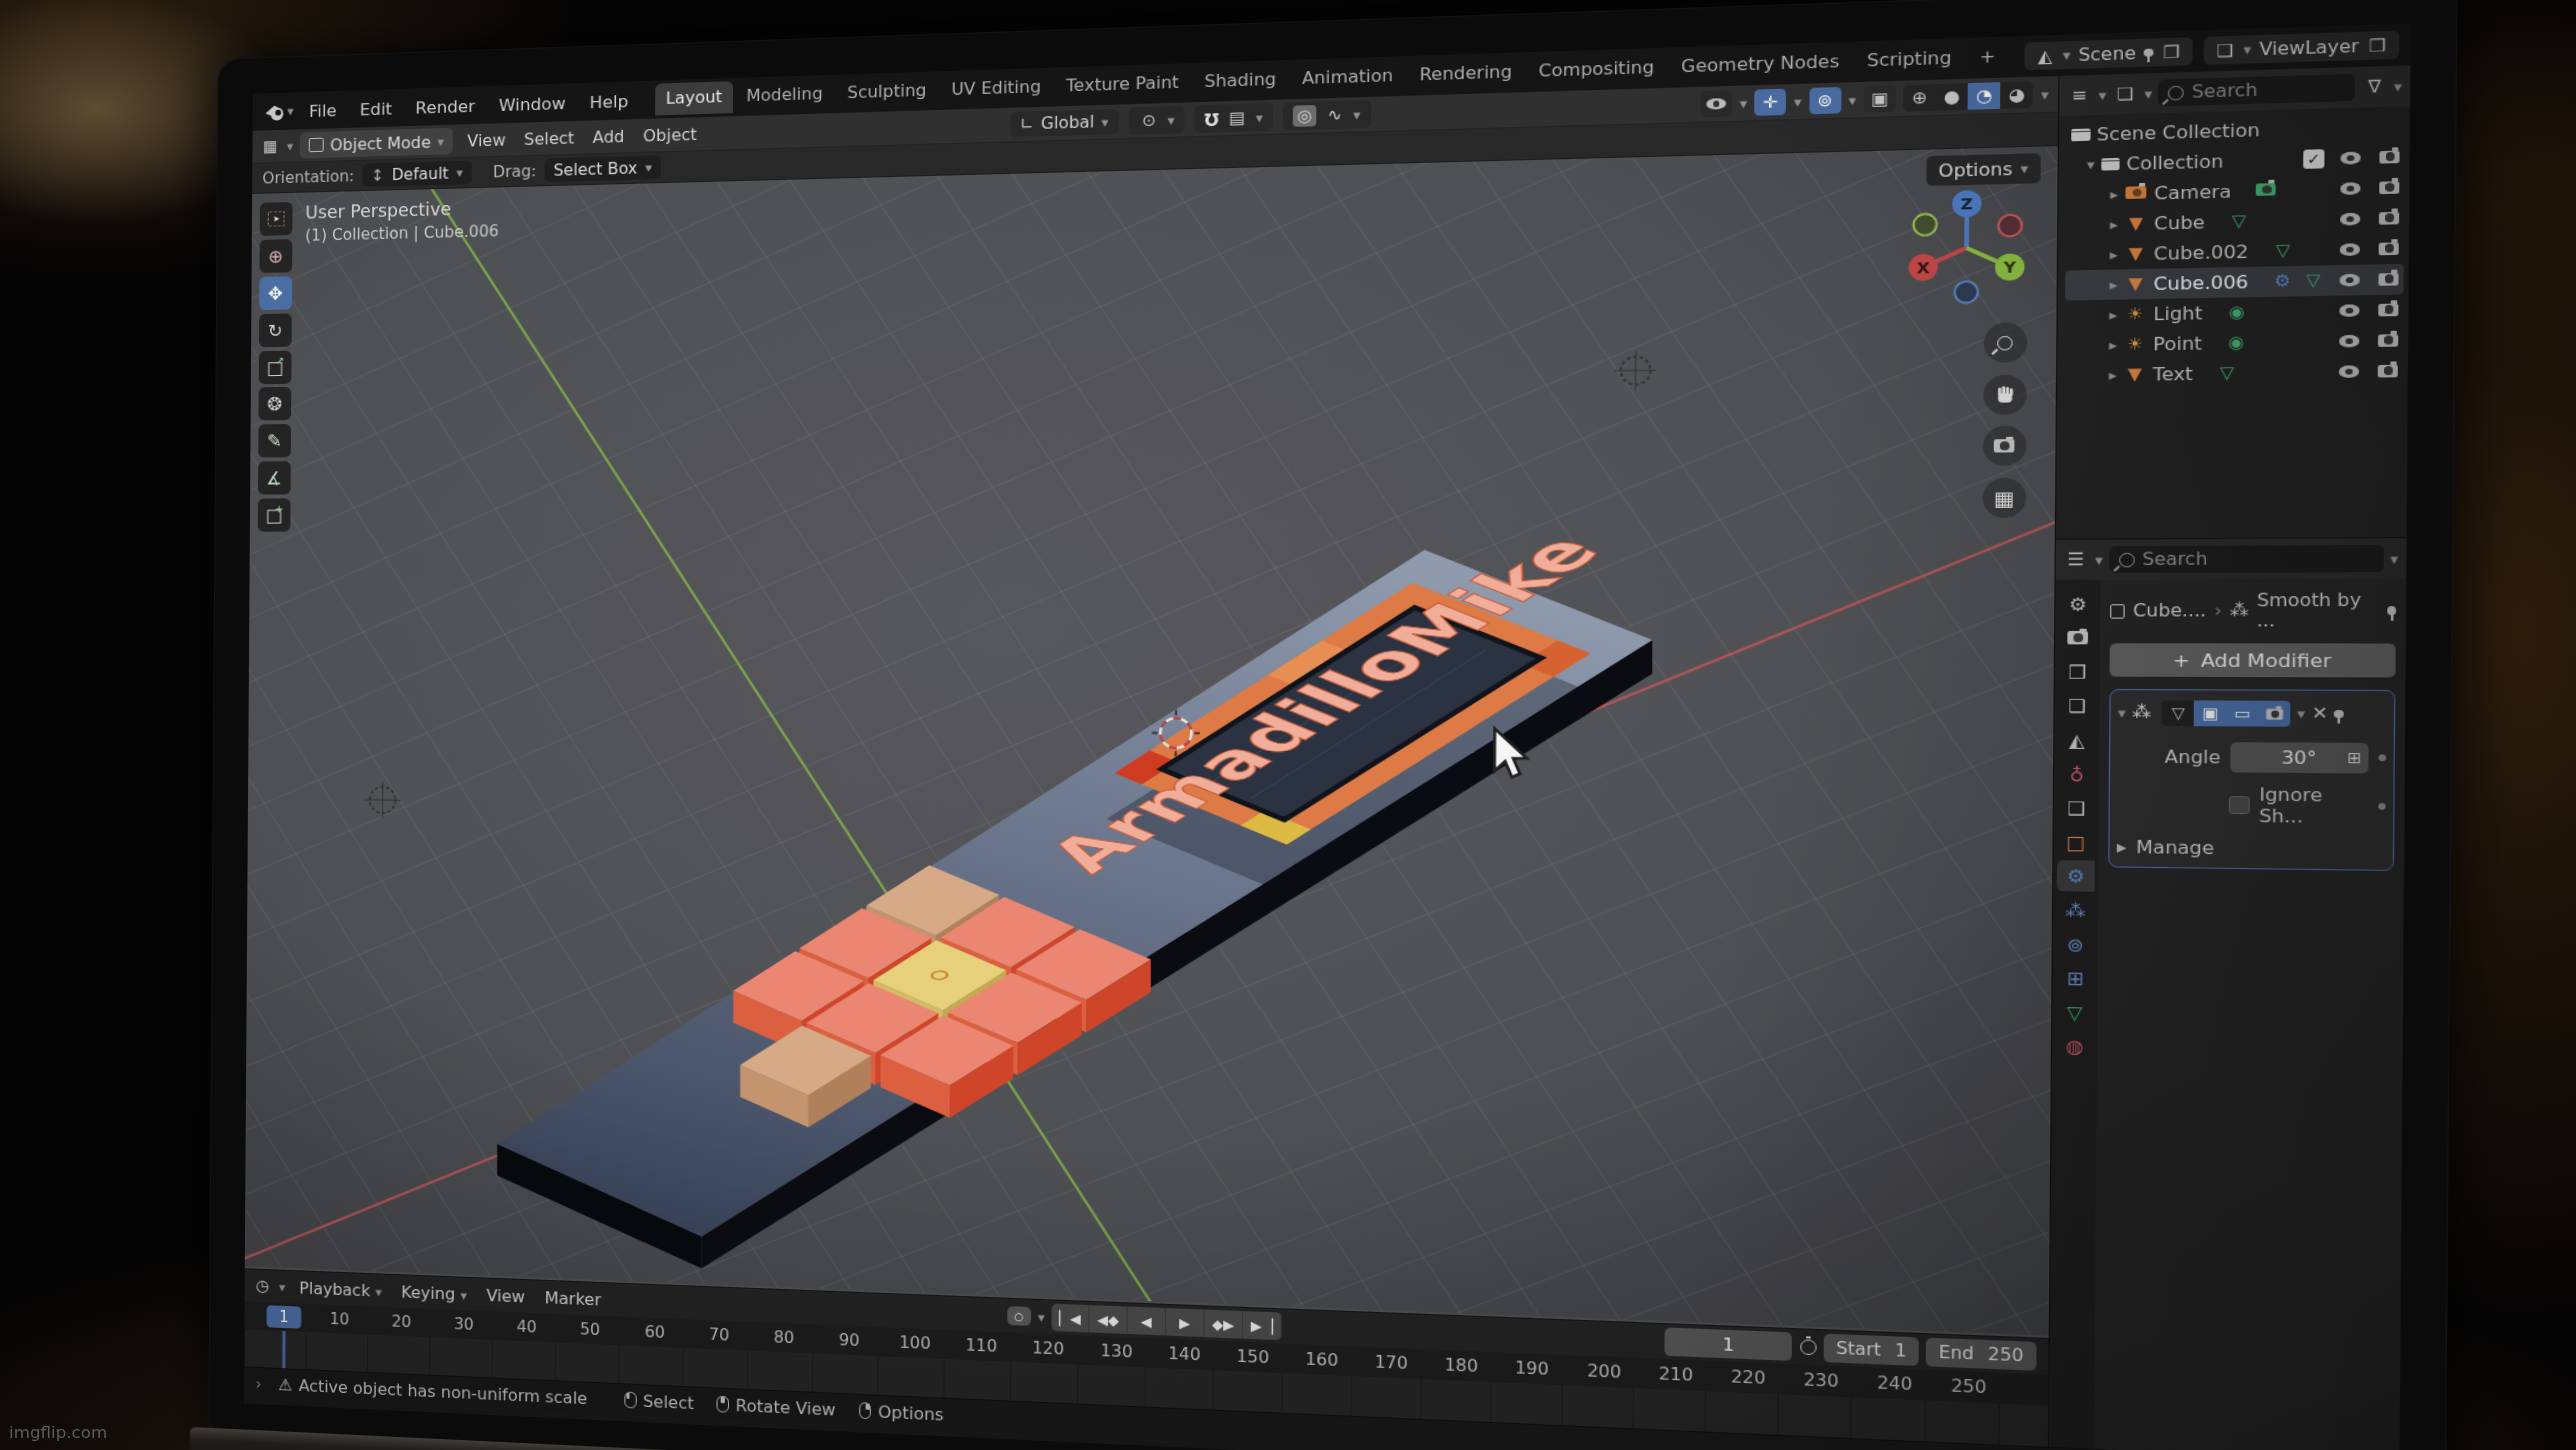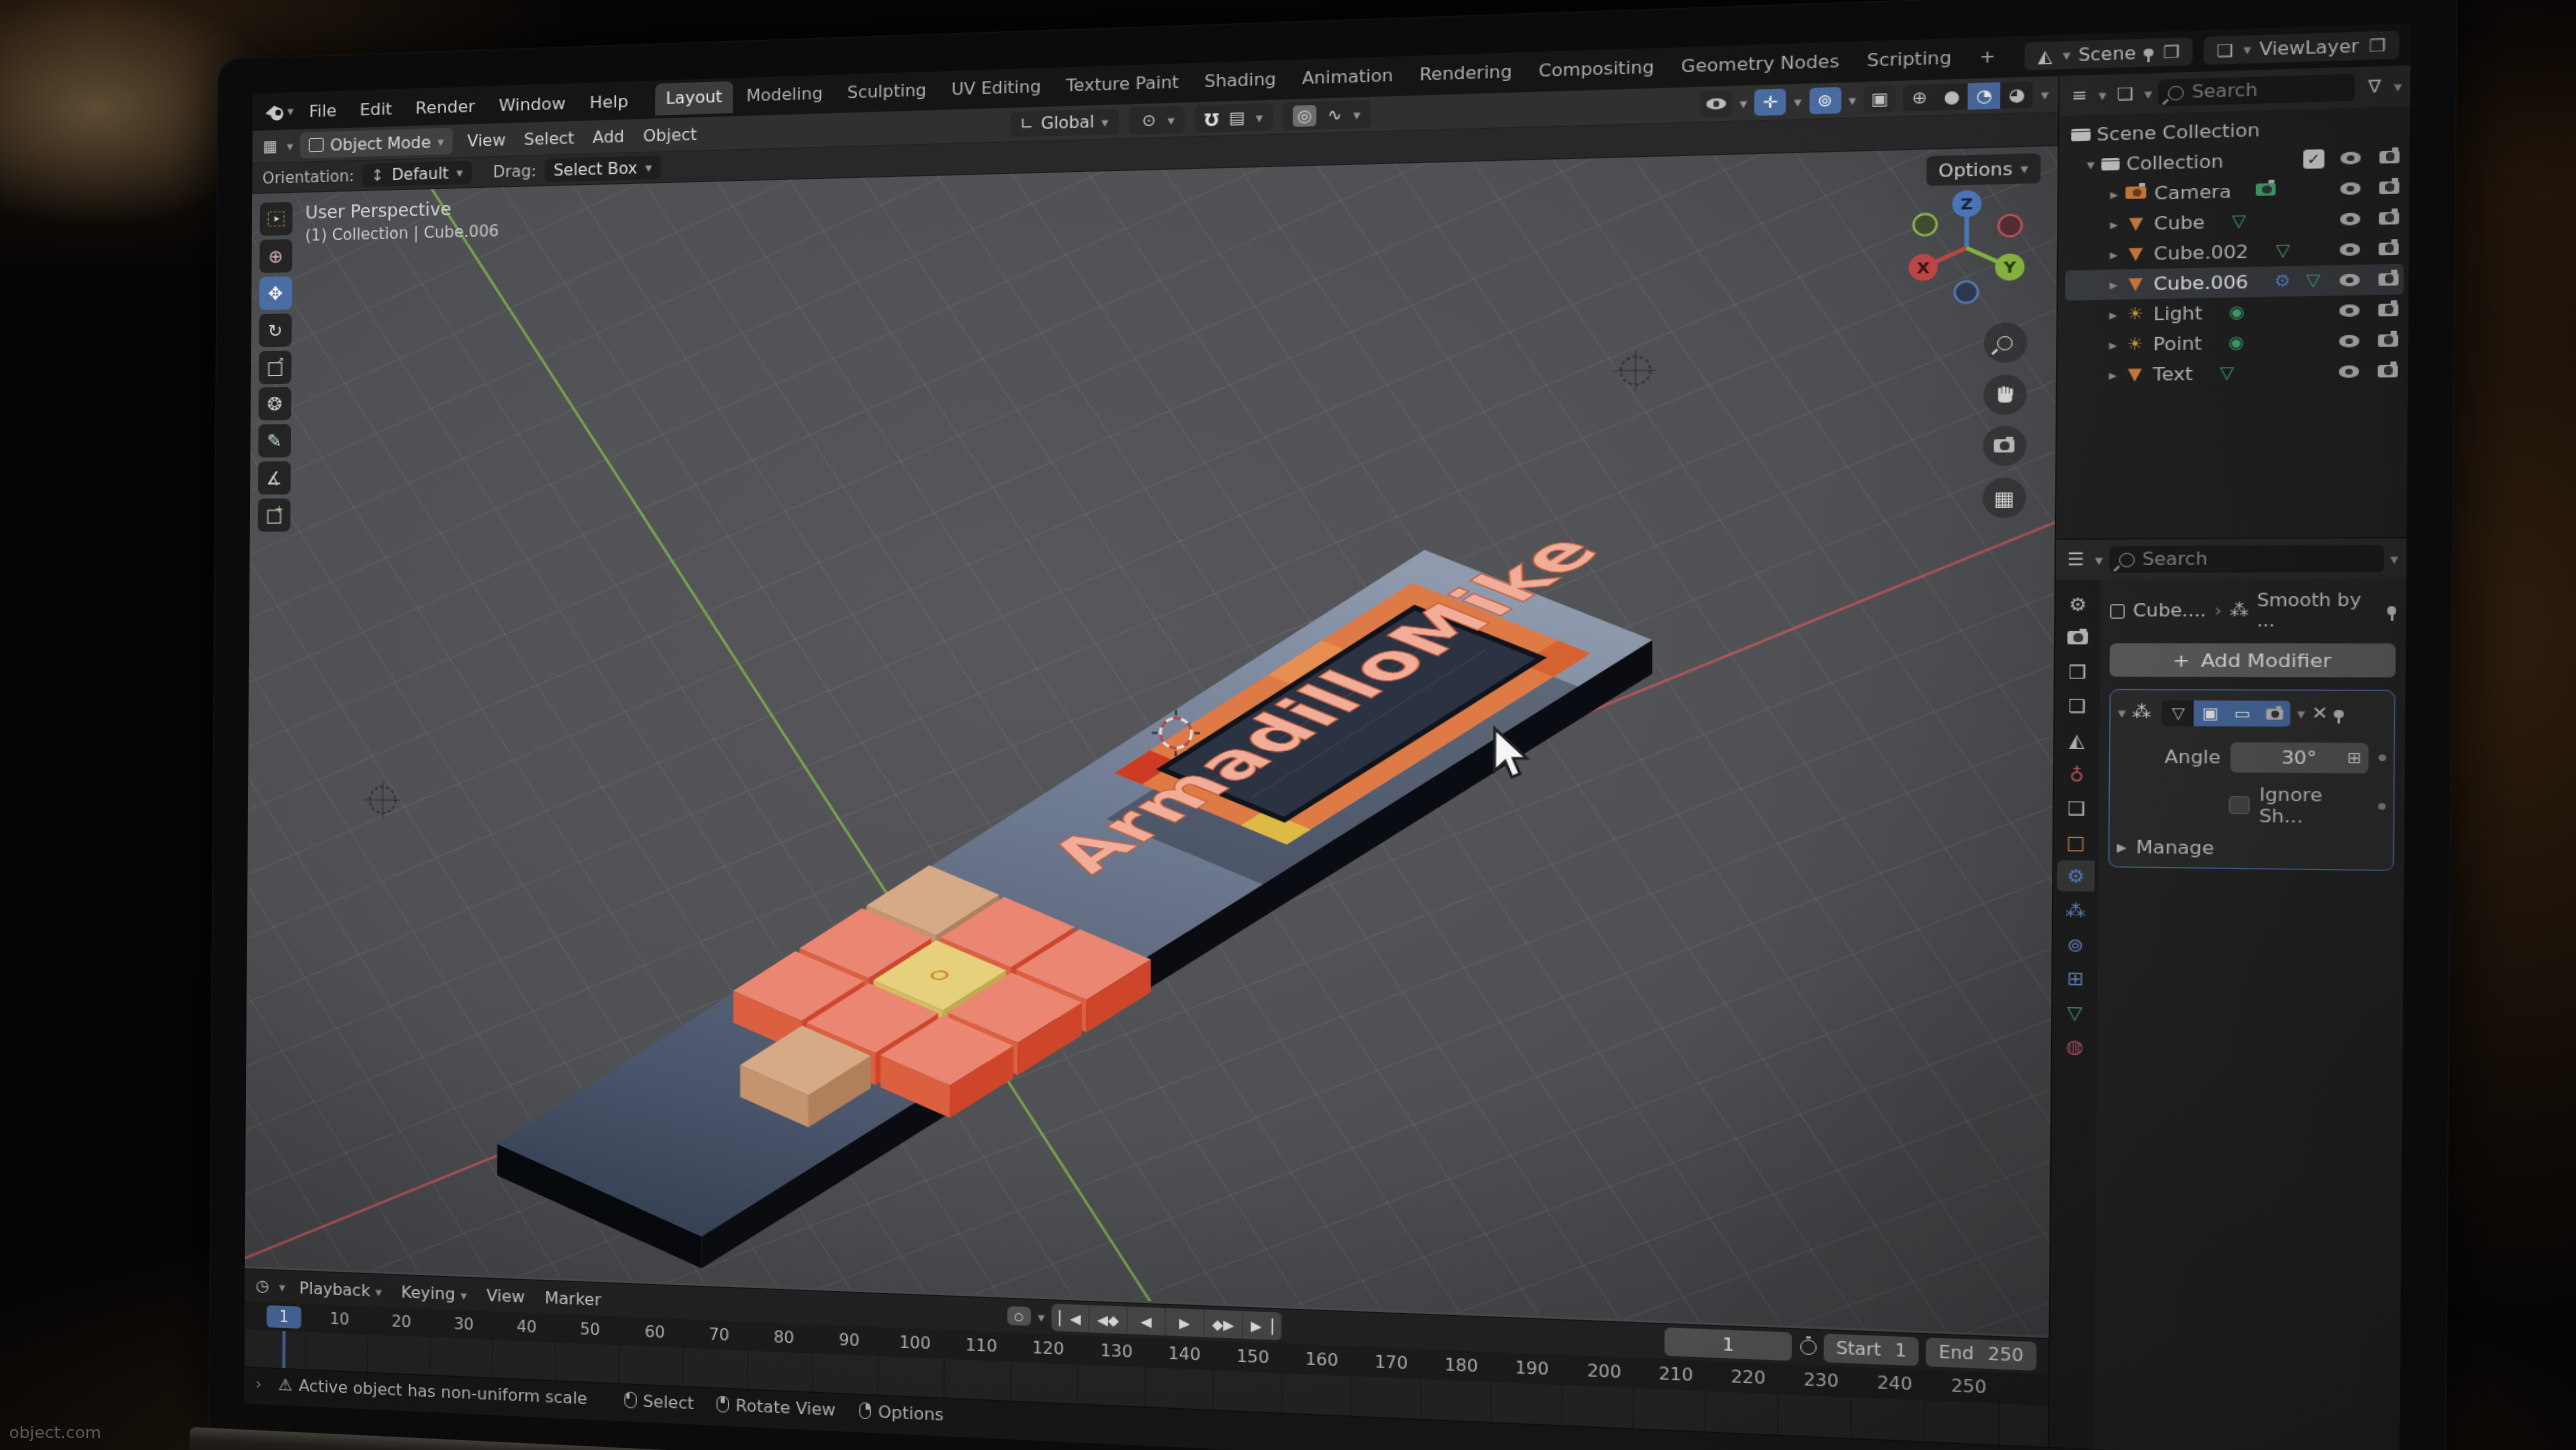--- a/index.html
+++ b/index.html
@@ -158,21 +158,21 @@
   .playhead { position:absolute; top:0; bottom:0; width:2.6px; background:#4a72b0; transform:translateX(-50%); }
 
   
   .statusbar { height:31px; background:#191919; display:flex; align-items:center; padding:0 11.6px; gap:16.7px; color:#c9c9c9; font-size:16px; border-top:1.3px solid #101010; }
   .hint { display:flex; align-items:center; gap:6.4px; }
 </style>
 </head>
 <body>
 
 <div class="room"></div>
-<div class="watermark">object.com</div>
+<div class="watermark">imgflip.com</div>
 
 <div class="laptop3d">
   <div class="bezel"></div>
   <div class="deck"></div>
 
   <div class="screen">
 
     <div class="topbar">
       <svg width="26" height="26" viewBox="0 0 40 40">
         <path d="M6 22 L20 10 L26 14 L14 25 Z" fill="#d9d9d9"></path>

